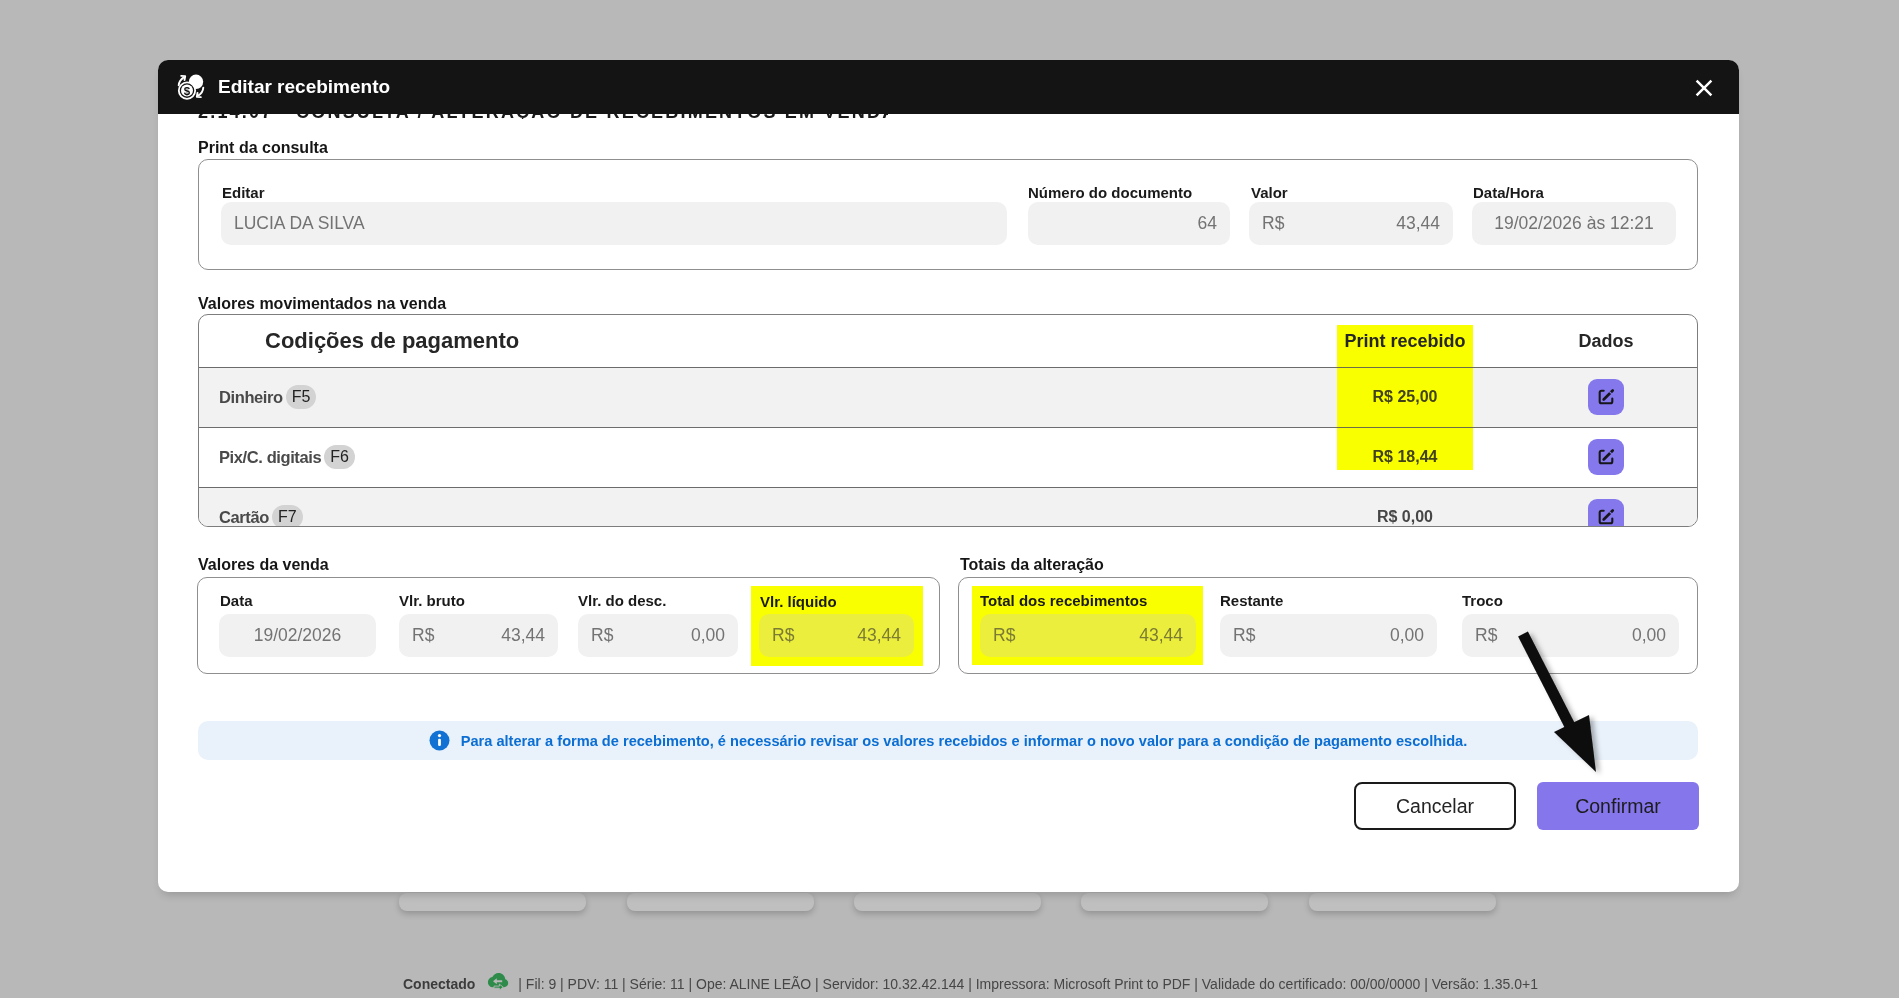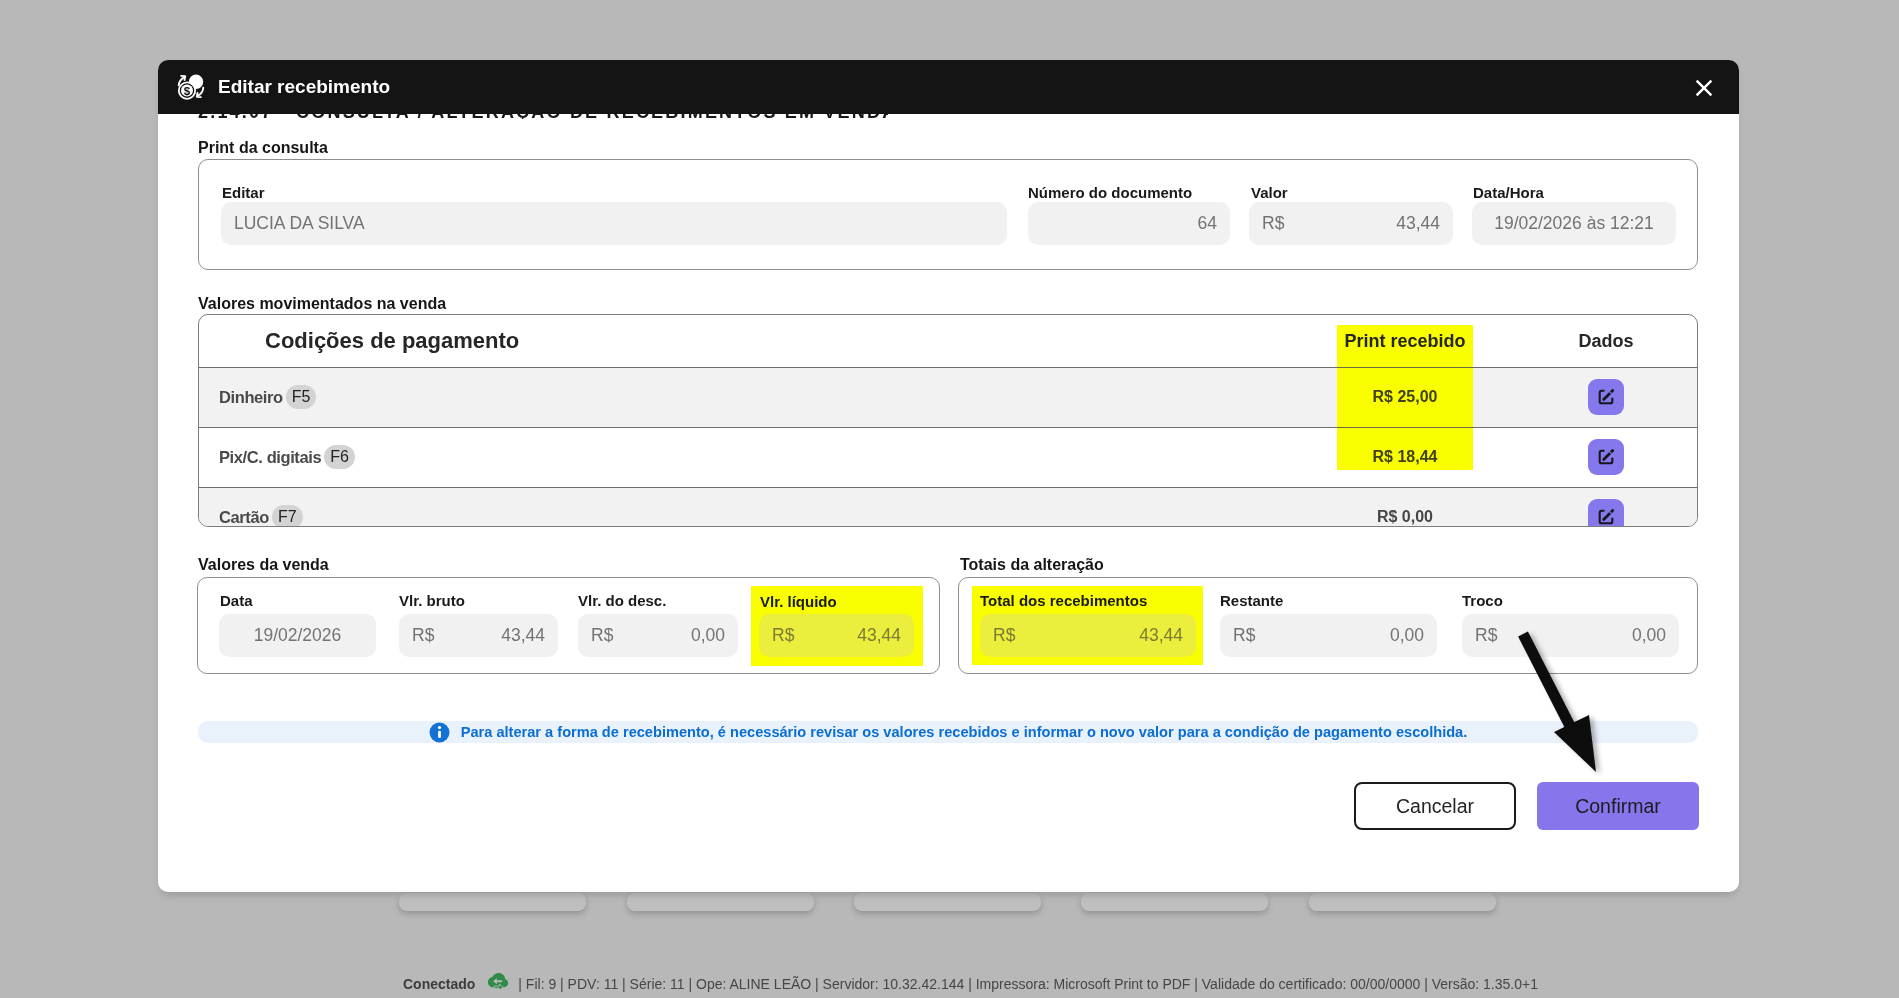--- a/index.html
+++ b/index.html
@@ -54,21 +54,21 @@
   .trow .name { position:absolute; left:20px; top:0; height:60px; line-height:60px; font-size:16.5px;
     letter-spacing:-0.4px; font-weight:bold; color:#4a4a4a; z-index:2; }
   .badge { display:inline-block; vertical-align:1px; margin-left:3px; background:#d3d3d3; color:#222;
     font-size:16px; font-weight:normal; letter-spacing:0; border-radius:12px; padding:3px 6px 4px 6px; line-height:17px; }
   .trow .val { position:absolute; left:1106px; width:200px; top:0; line-height:60px; font-size:16px;
     font-weight:bold; color:#42421a; text-align:center; z-index:2; }
   .ebtn { position:absolute; left:1389px; top:12px; width:36px; height:36px; background:#8478ec;
     border-radius:9px; display:flex; align-items:center; justify-content:center; z-index:2; }
 
   
-  .banner { position:absolute; left:40px; top:661px; width:1500px; height:22px; background:#e9f1fb;
+  .banner { position:absolute; left:40px; top:661px; width:1500px; height:39px; background:#e9f1fb;
     border-radius:10px; display:flex; align-items:center; justify-content:center; }
   .banner svg { flex:0 0 auto; }
   .banner .txt { margin-left:11px; font-size:14.6px; font-weight:bold; color:#0b6ed3; white-space:nowrap; }
 
   .btn { position:absolute; top:722px; height:48px; border-radius:8px; font-size:19.5px;
     text-align:center; }
   .btn.cancel { left:1196px; width:162px; background:#fff; border:2px solid #1a1a1a; color:#242424;
     line-height:44px; }
   .btn.confirm { left:1379px; width:162px; background:#8576ec; border-radius:6px; color:#1c1c1c;
     line-height:48px; }

